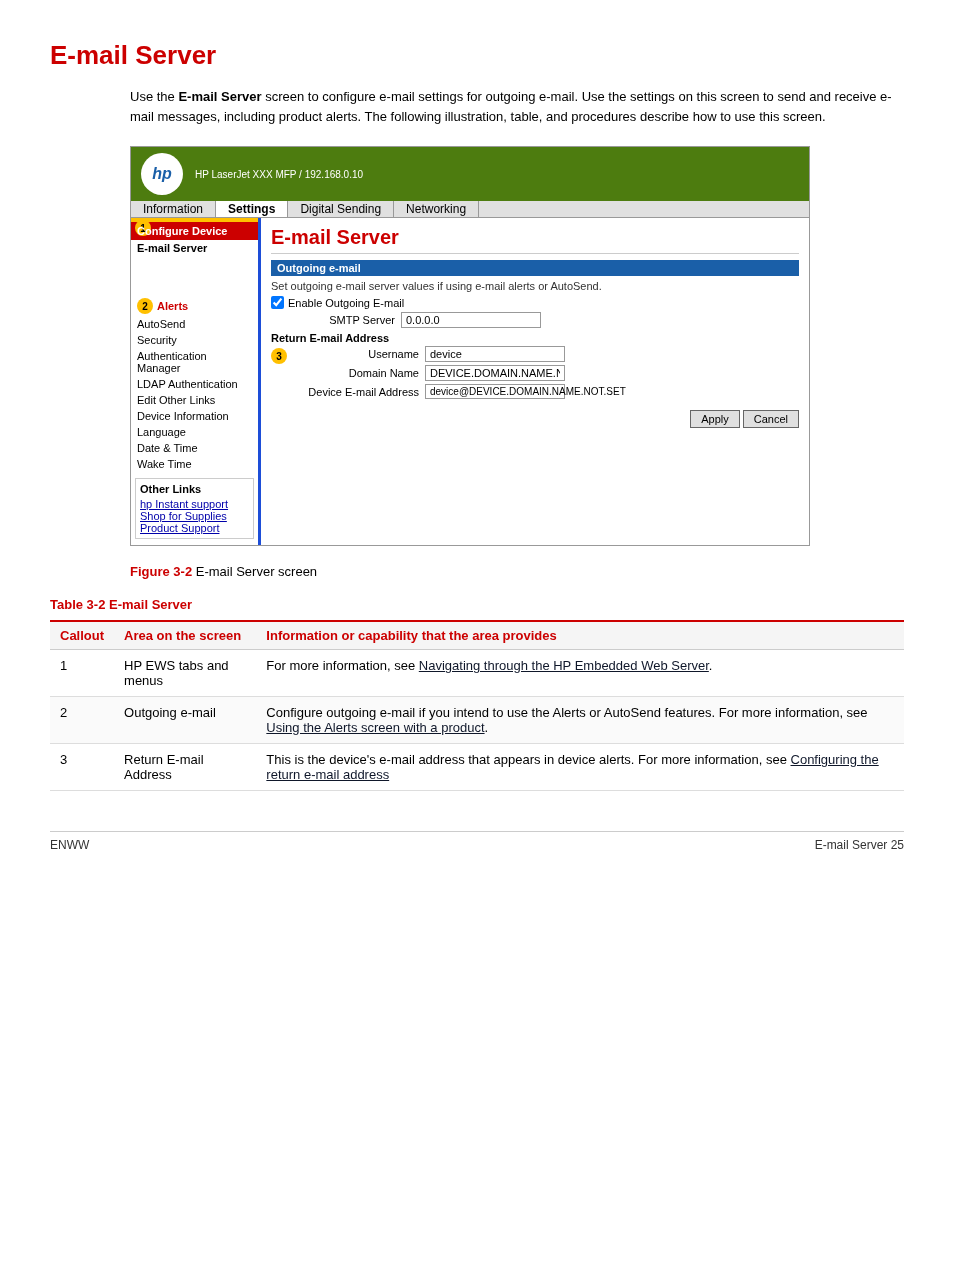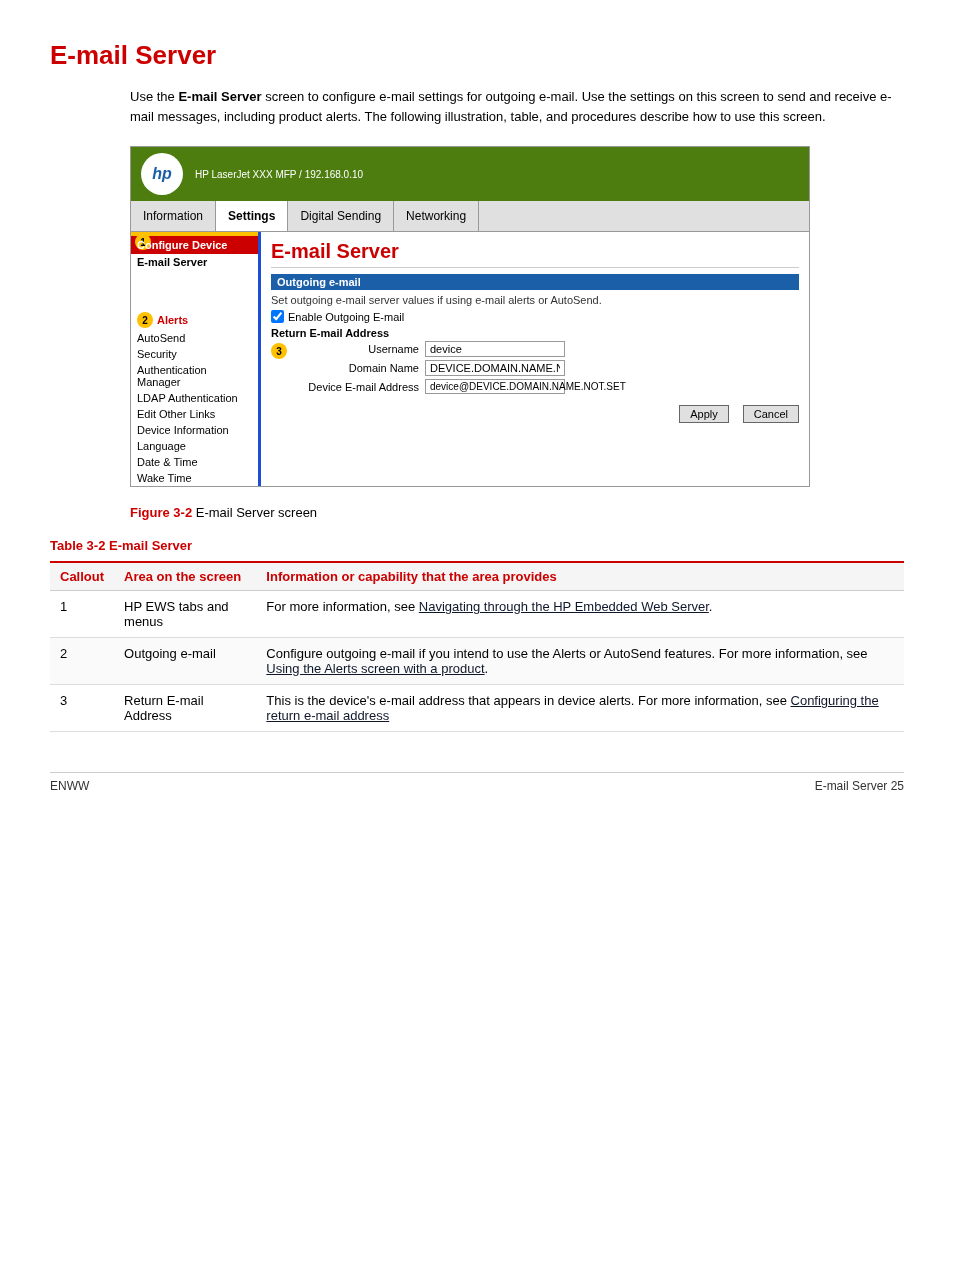--- a/index.html
+++ b/index.html
@@ -58,21 +58,21 @@
       font-weight: bold;
     }
 
     
     .ews-tabs {
       display: flex;
       background: #e0e0e0;
       border-bottom: 1px solid #999;
     }
     .ews-tab {
-      padding: 8px 12px;
+      padding: 1px 12px;
       font-size: 12px;
       border-right: 1px solid #999;
       cursor: pointer;
     }
     .ews-tab.active {
       font-weight: bold;
       background: #fff;
     }
 
     
@@ -199,21 +199,21 @@
       width: 140px;
     }
     .ews-return-header {
       font-weight: bold;
       font-size: 11px;
       margin: 4px 0 2px 0;
     }
     .ews-buttons {
       display: flex;
       justify-content: flex-end;
-      gap: 14px;
+      gap: 3px;
       margin-top: 8px;
     }
     .ews-btn {
       border: 1px solid #666;
       background: #e0e0e0;
       padding: 2px 10px;
       font-size: 11px;
       cursor: pointer;
     }
 
@@ -336,31 +336,41 @@
       </div>
       <div class="sidebar-item">AutoSend</div>
       <div class="sidebar-item">Security</div>
       <div class="sidebar-item">Authentication Manager</div>
       <div class="sidebar-item">LDAP Authentication</div>
       <div class="sidebar-item">Edit Other Links</div>
       <div class="sidebar-item">Device Information</div>
       <div class="sidebar-item">Language</div>
       <div class="sidebar-item">Date &amp; Time</div>
       <div class="sidebar-item">Wake Time</div>
+      <div class="sidebar-other-links">
+        <div class="other-links-title">Other Links</div>
+        <a class="sidebar-link">hp Instant support</a>
+        <a class="sidebar-link">Shop for Supplies</a>
+        <a class="sidebar-link">Product Support</a>
+      </div>
     </div>
 
     <div class="ews-main">
       <div class="ews-content-title">E-mail Server</div>
       <div class="ews-section-bar">
         <span>Outgoing e-mail</span>
       </div>
       <div class="ews-field-desc">Set outgoing e-mail server values if using e-mail alerts or AutoSend.</div>
       <div class="ews-checkbox-row">
         <input type="checkbox" checked="" style="">
         <span>Enable Outgoing E-mail</span>
+      </div>
+      <div class="ews-field-row">
+        <span class="ews-field-label">SMTP Server</span>
+        <input type="text" class="ews-field-input" value="0.0.0.0" style="">
       </div>
       <div class="ews-return-header">Return E-mail Address</div>
       <div style="display:flex;align-items:flex-start;gap:4px;margin-bottom:2px;">
         <span class="callout-badge" style="margin-top:2px;">3</span>
         <div>
           <div class="ews-field-row">
             <span class="ews-field-label">Username</span>
             <input type="text" class="ews-field-input" value="device" style="">
           </div>
           <div class="ews-field-row">

